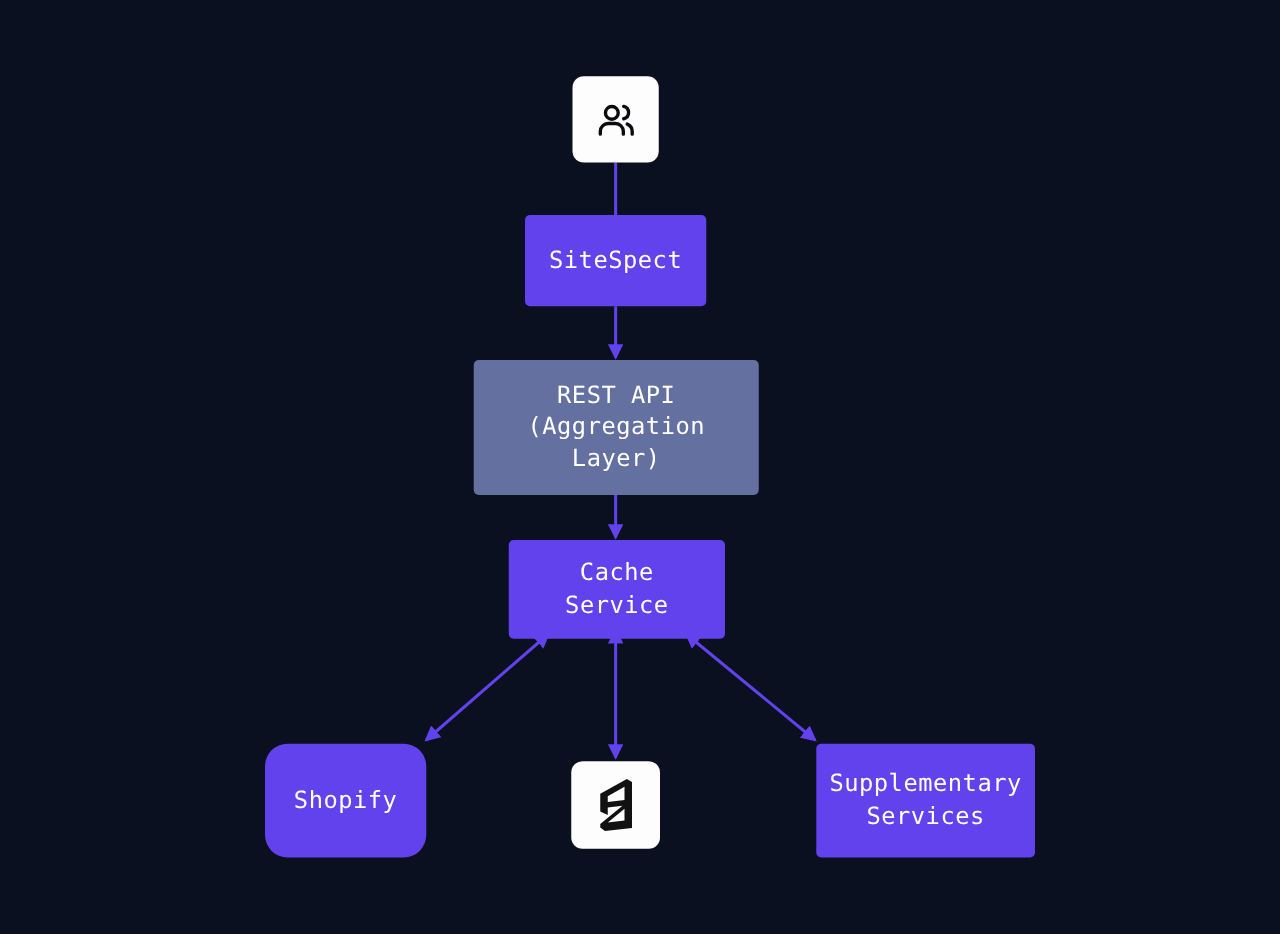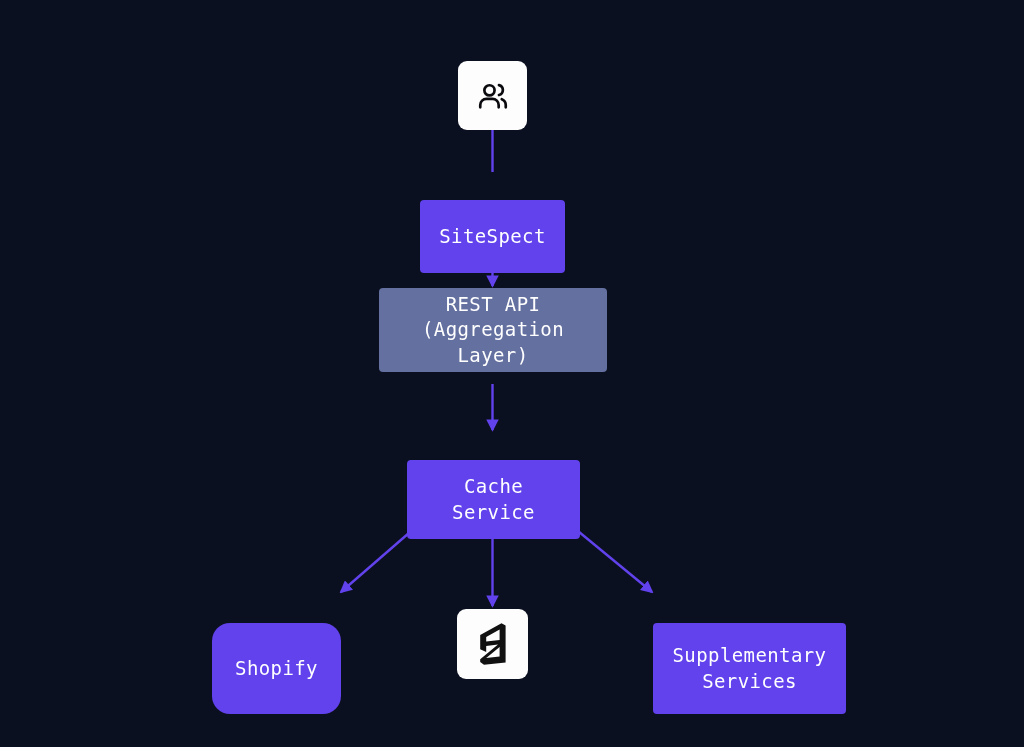--- a/index.html
+++ b/index.html
@@ -24,21 +24,21 @@
     text-align: center;
     border-radius: 4px;
     color: #ffffff;
     font-family: "DejaVu Sans Mono", "Liberation Mono", monospace;
     font-size: 19px;
     line-height: 1.32;
     letter-spacing: 0.4px;
     white-space: pre-line;
     user-select: none;
   }
-  .node.purple { background: #6142ec; margin-top: 28px; }
+  .node.purple { background: #6142ec; }
   .node.slate  { background: #64709f; }
   .node.icon-node {
     background: #fdfdfd;
     border-radius: 9px;
   }
   .node.icon-node svg { display: block; }
 
   #edges {
     position: absolute;
     left: 0;
@@ -84,21 +84,21 @@
         <path d="M16.2 4.3a3.6 3.6 0 0 1 0 7"></path>
         <path d="M18.2 14.3A4.4 4.4 0 0 1 21 18.4V20"></path>
       </svg>
     </span>
   </div>
 
   <div class="node purple" id="node-sitespect" style="left: 420px; top: 172px; width: 145px; height: 73px;">
     <span>SiteSpect</span>
   </div>
 
-  <div class="node slate" id="node-rest-api" style="left: 379px; top: 288px; width: 228px; height: 84px;">
+  <div class="node slate" id="node-rest-api" style="left: 379px; top: 288px; width: 228px; height: 108px;">
     <span>REST API
 (Aggregation
 Layer)</span>
   </div>
 
   <div class="node purple" id="node-cache-service" style="left: 407px; top: 432px; width: 173px; height: 79px;">
     <span>Cache
 Service</span>
   </div>
 
@@ -110,18 +110,18 @@
     <span>
       <svg width="38" height="46" viewBox="0 0 38 46" xmlns="http://www.w3.org/2000/svg">
         <path fill="#111111" d="M27.5 2.2 L31.6 4.6 L31.6 41.4 L10.0 43.8 L6.2 41.0 L6.2 38.2
                  L24.0 23.6 L12.2 25.0 L12.2 31.0 L6.2 28.2 L6.2 14.0 L27.5 2.2 Z
                  M25.6 8.4 L12.2 16.0 L12.2 20.6 L25.6 19.0 L25.6 8.4 Z
                  M25.6 26.0 L12.2 37.0 L25.6 35.4 L25.6 26.0 Z"></path>
       </svg>
     </span>
   </div>
 
-  <div class="node purple" id="node-supplementary" style="left: 653px; top: 595px; width: 193px; height: 91px;">
+  <div class="node purple" id="node-supplementary" style="left: 653px; top: 595px; width: 175px; height: 91px;">
     <span>Supplementary
 Services</span>
   </div>
 
 </div>
 
 </body></html>

